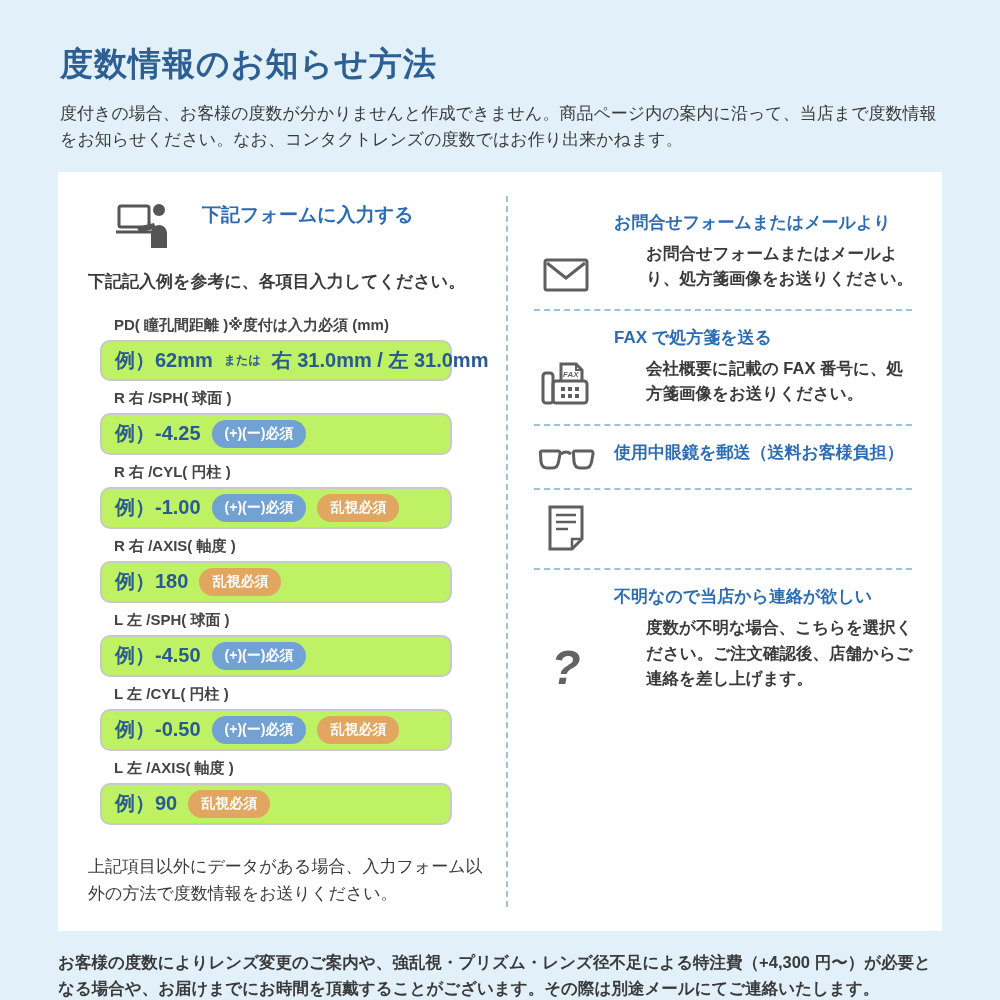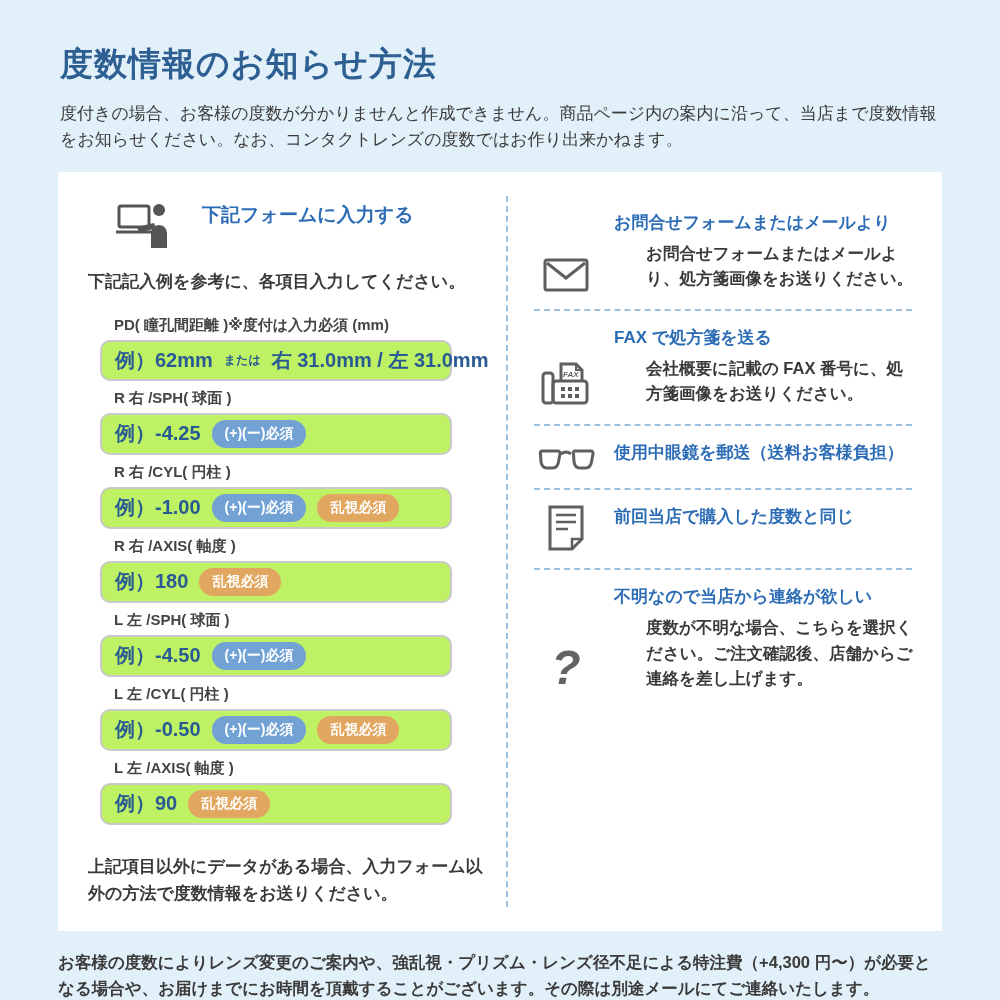--- a/index.html
+++ b/index.html
@@ -54,21 +54,21 @@
   .seg.sm { font-size: 12px; }
   .badge {
     color: #fff; font-weight: bold; font-size: 14px;
     padding: 5px 13px; border-radius: 999px; white-space: nowrap;
   }
   .badge.plus_minus { background: #72a2d4; }
   .badge.astig { background: #e1a65f; }
 
   .form-note {
     margin-top: 28px; font-size: 17px; line-height: 1.6;
-    font-weight: 700; color: #3a3a3a; padding-left: 2px;
+    font-weight: 400; color: #3a3a3a; padding-left: 2px;
   }
 
   
   .method { display: flex; gap: 16px; padding: 15px 0 17px 0; }
   .m-icon { width: 64px; min-width: 64px; display: flex; justify-content: center; align-items: flex-end; font-style: italic; }
   .m-title { color: #2c6cb5; font-weight: bold; font-size: 17px; margin-bottom: 7px; }
   .m-body { font-size: 16.5px; font-weight: 600; color: #3a3a3a; line-height: 1.55; margin-left: 32px; }
   .h-divider { border-top: 2px dashed #9cc0dd; margin-right: 4px; }
   .q { font-size: 48px; font-weight: bold; color: #636363; line-height: 1; }
 
@@ -200,21 +200,20 @@
         <div class="h-divider"></div>
         <div class="method">
           <div class="m-icon">
             <svg width="38" height="46" viewBox="0 0 38 46" fill="none" stroke="#5f5f5f" stroke-width="3" xmlns="http://www.w3.org/2000/svg">
               <path d="M3 2 h32 v32 l-10 10 H3 z"></path>
               <path d="M35 34 h-10 v10" stroke-width="2.5"></path>
               <path d="M9 10 h20 M9 17 h20 M9 24 h12" stroke-width="2.5"></path>
             </svg>
           </div>
           <div class="m-text">
-            <div class="m-title">前回当店で購入した度数と同じ</div>
           </div>
         </div>
         <div class="h-divider"></div>
         <div class="method">
           <div class="m-icon">
             <div class="q">?</div>
           </div>
           <div class="m-text">
             <div class="m-title">不明なので当店から連絡が欲しい</div>
             <div class="m-body">度数が不明な場合、こちらを選択ください。ご注文確認後、店舗からご連絡を差し上げます。</div>

